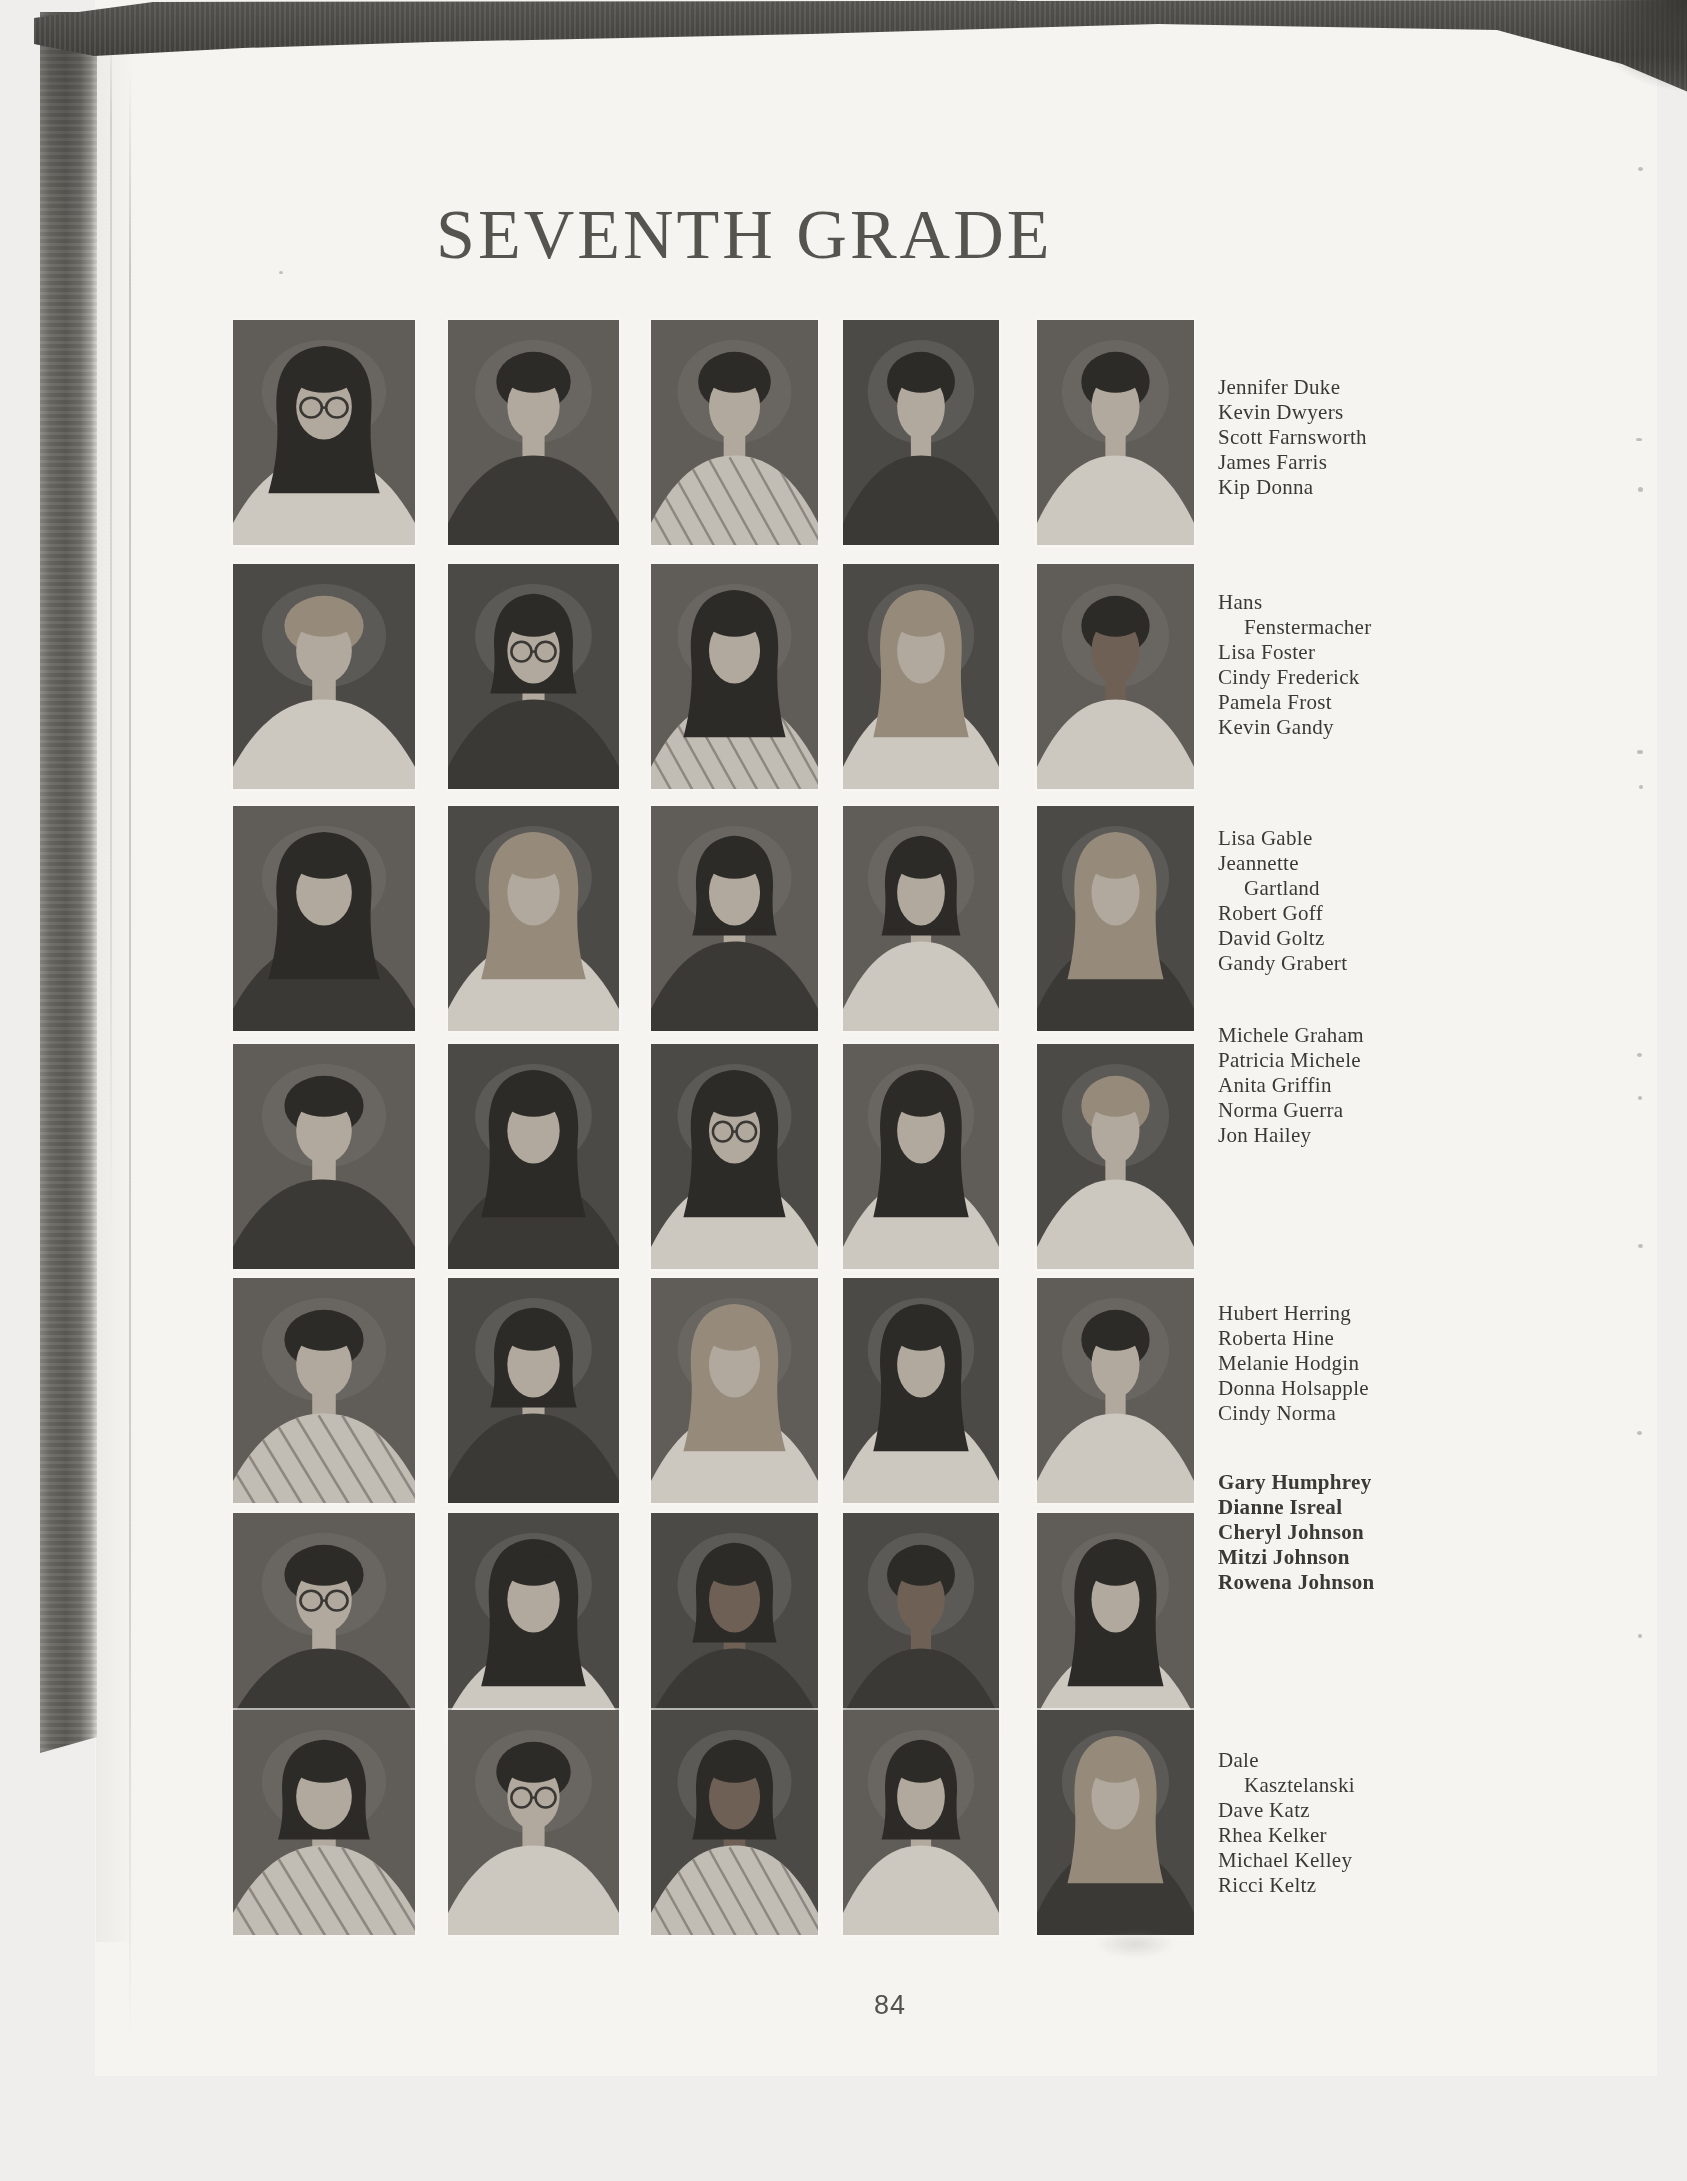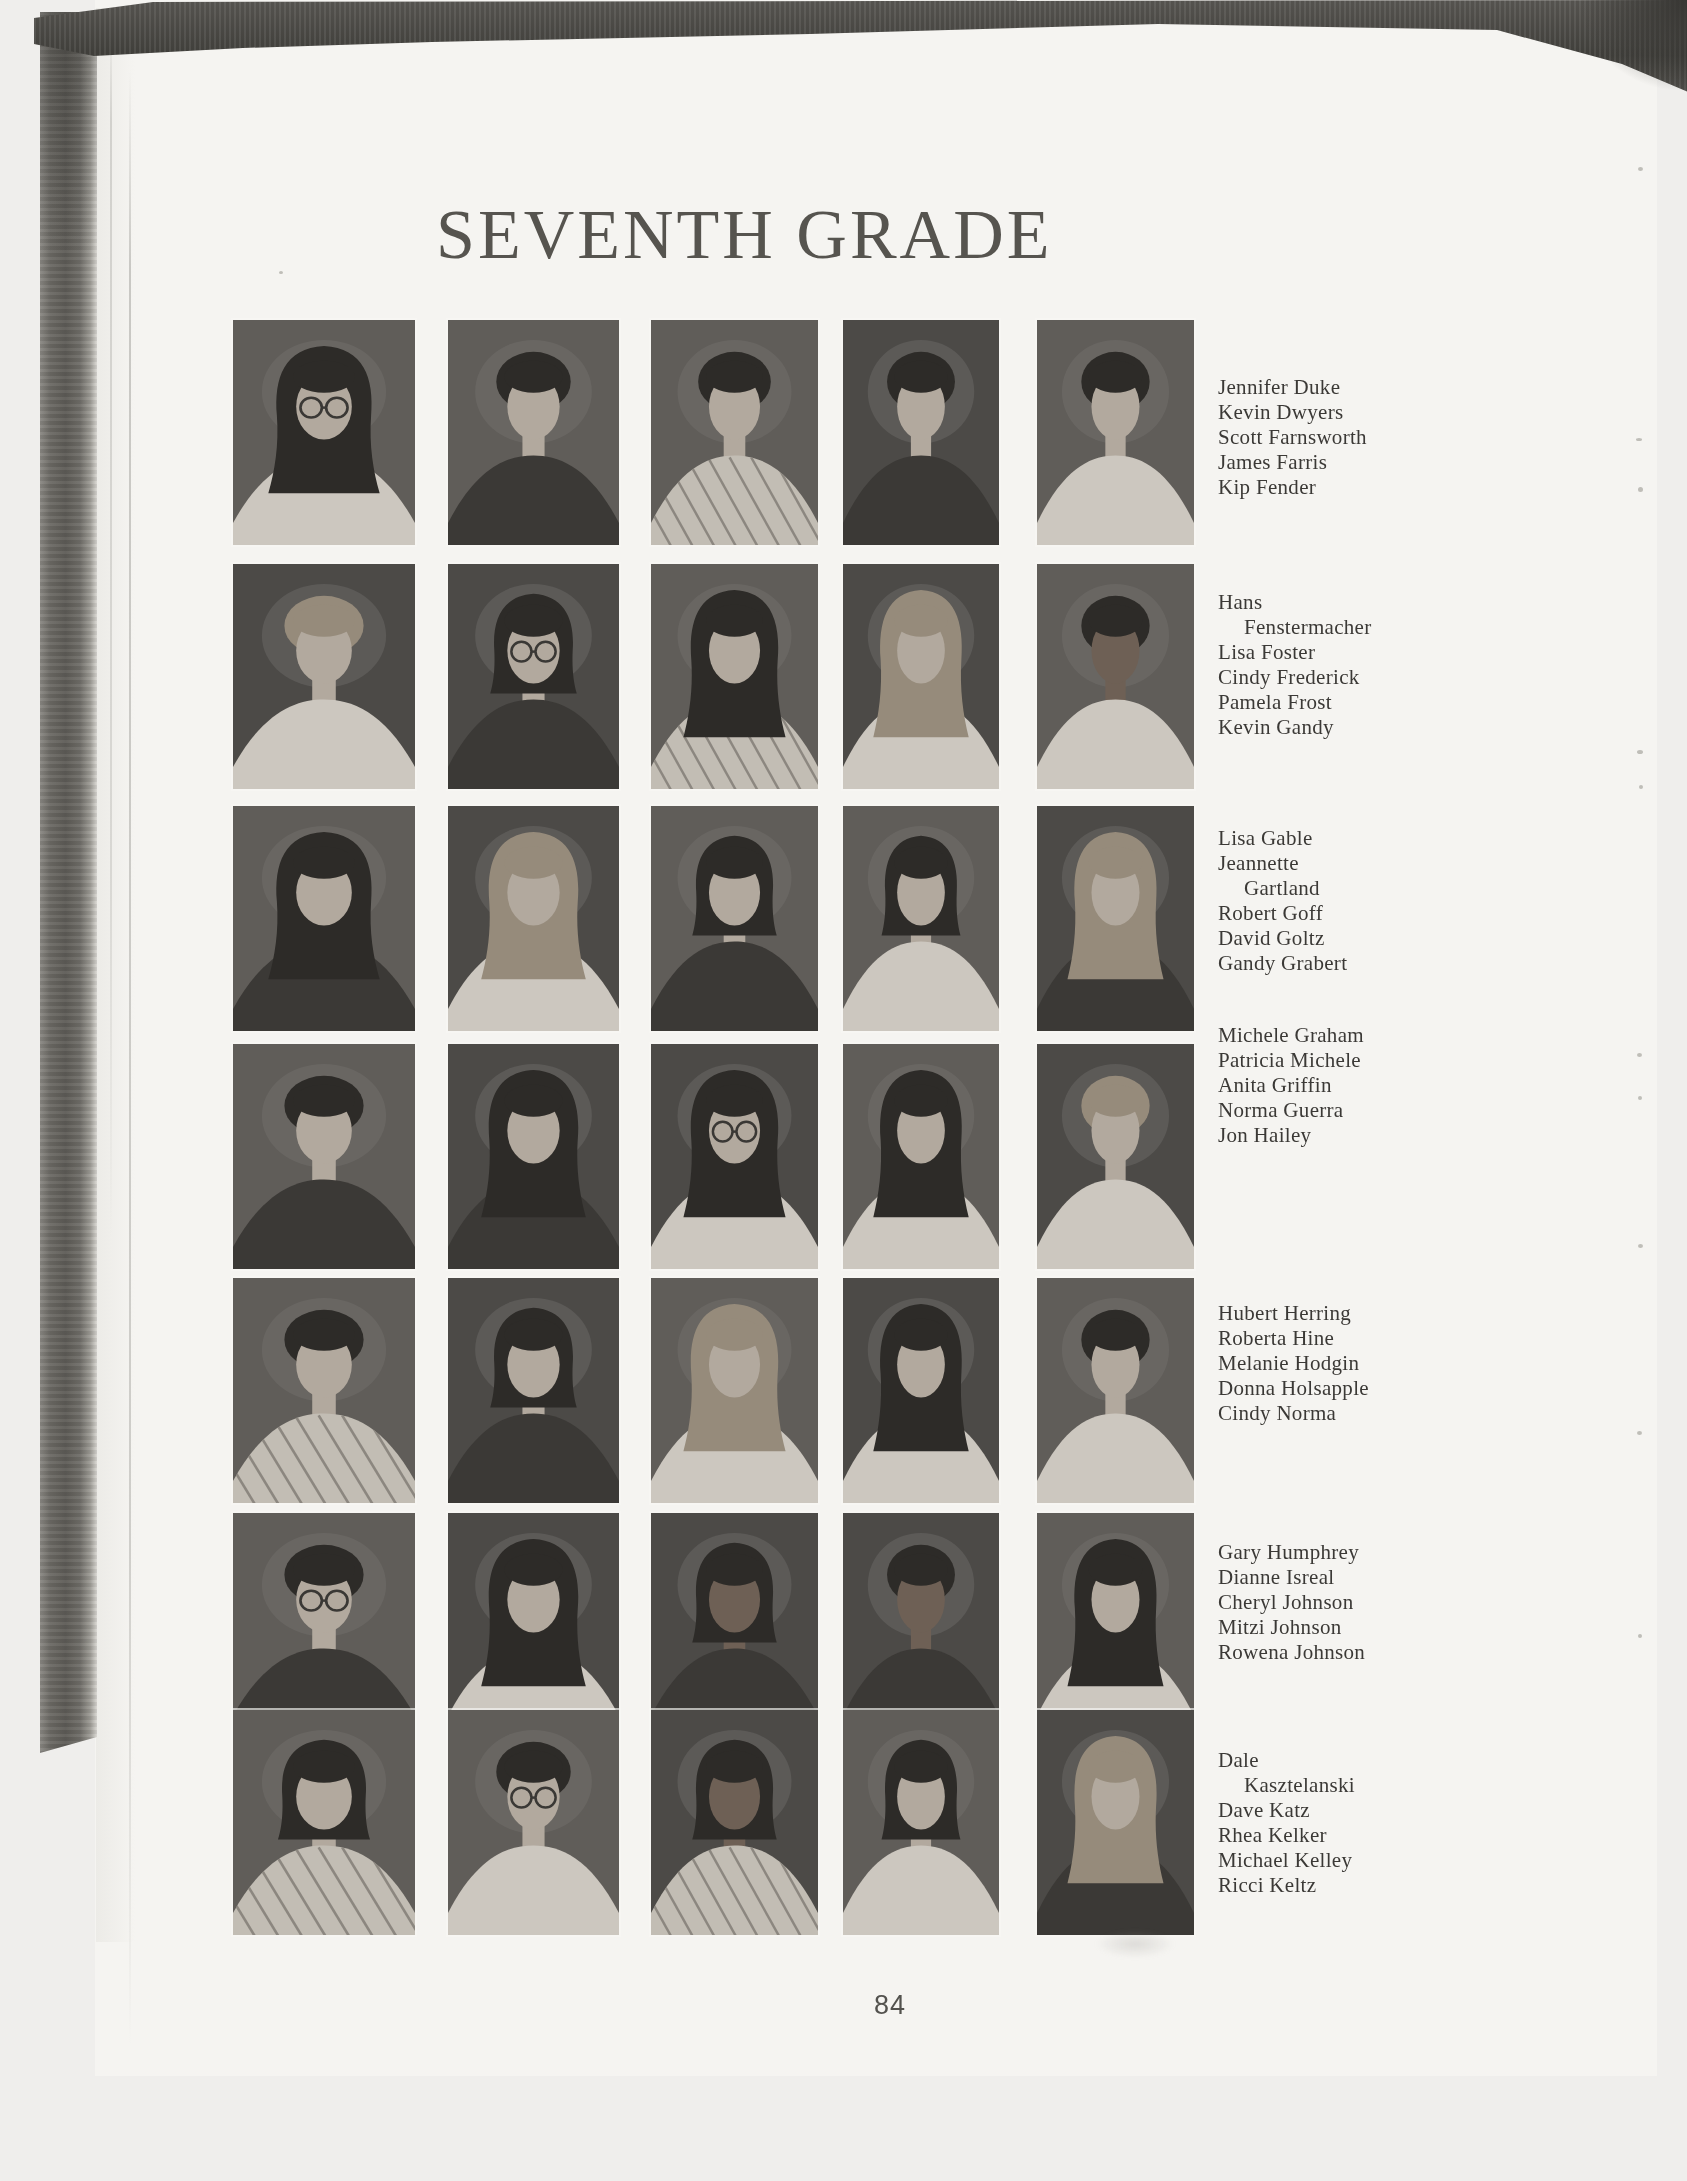--- a/index.html
+++ b/index.html
@@ -197,21 +197,21 @@
           <ellipse cx="85" cy="62" rx="37" ry="30" fill="#2d2b28"></ellipse>
           <ellipse cx="85" cy="87" rx="26" ry="33" fill="#b2a99e"></ellipse>
           <ellipse cx="85" cy="57" rx="29" ry="16" fill="#2d2b28"></ellipse>
         </svg>
       </div>
       <div class="name-list" style="top: 375px;">
         <div class="name-line">Jennifer Duke</div>
         <div class="name-line">Kevin Dwyers</div>
         <div class="name-line">Scott Farnsworth</div>
         <div class="name-line">James Farris</div>
-        <div class="name-line">Kip Fender</div>
+        <div class="name-line">Kip Donna</div>
       </div>
       <div class="photo" style="left: 233px; top: 564px; width: 182px; height: 225px;">
         <svg viewBox="0 0 170 226" preserveAspectRatio="none" xmlns="http://www.w3.org/2000/svg">
           <defs>
             <clipPath id="sh5">
               <path d="M-12,230 C20,152 55,136 85,136 C115,136 150,152 182,230 Z"></path>
             </clipPath>
           </defs>
           <rect x="0" y="0" width="170" height="226" fill="#4c4a47"></rect>
           <ellipse cx="85" cy="72" rx="58" ry="52" fill="#ffffff" opacity="0.09"></ellipse>
@@ -666,21 +666,21 @@
           </defs>
           <rect x="0" y="0" width="170" height="226" fill="#605d59"></rect>
           <ellipse cx="85" cy="72" rx="58" ry="52" fill="#ffffff" opacity="0.06"></ellipse>
           <rect x="74" y="108" width="22" height="36" rx="5" fill="#b2a99e"></rect>
           <path d="M-12,230 C20,152 55,136 85,136 C115,136 150,152 182,230 Z" fill="#ccc7bf"></path>
           <path d="M85,26 C122,28 132,58 129,96 C127,126 131,152 137,174 L33,174 C39,152 43,126 41,96 C38,58 48,28 85,26 Z" fill="#2d2b28"></path>
           <ellipse cx="85" cy="87" rx="26" ry="33" fill="#b2a99e"></ellipse>
           <ellipse cx="85" cy="57" rx="29" ry="16" fill="#2d2b28"></ellipse>
         </svg>
       </div>
-      <div class="name-list" style="top: 1540px;">
+      <div class="name-list" style="top: 1470px; font-weight: bold;">
         <div class="name-line">Gary Humphrey</div>
         <div class="name-line">Dianne Isreal</div>
         <div class="name-line">Cheryl Johnson</div>
         <div class="name-line">Mitzi Johnson</div>
         <div class="name-line">Rowena Johnson</div>
       </div>
       <div class="photo" style="left: 233px; top: 1710px; width: 182px; height: 225px;">
         <svg viewBox="0 0 170 226" preserveAspectRatio="none" xmlns="http://www.w3.org/2000/svg">
           <defs>
             <clipPath id="sh30">

